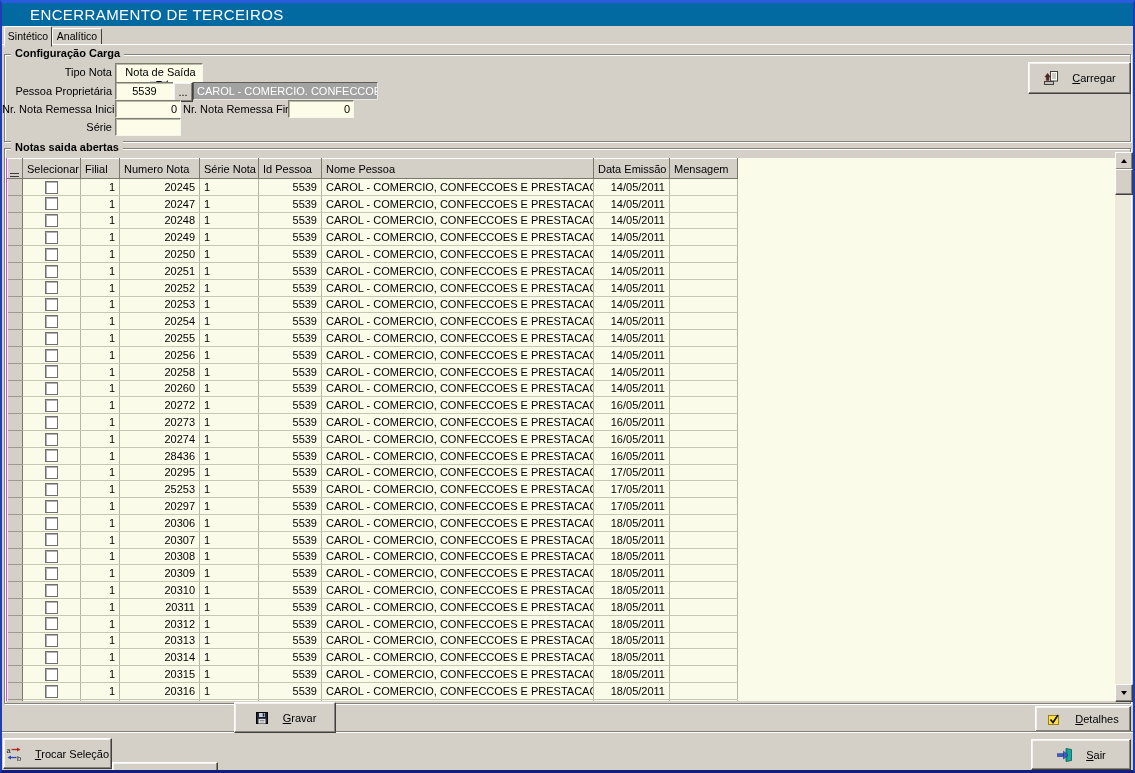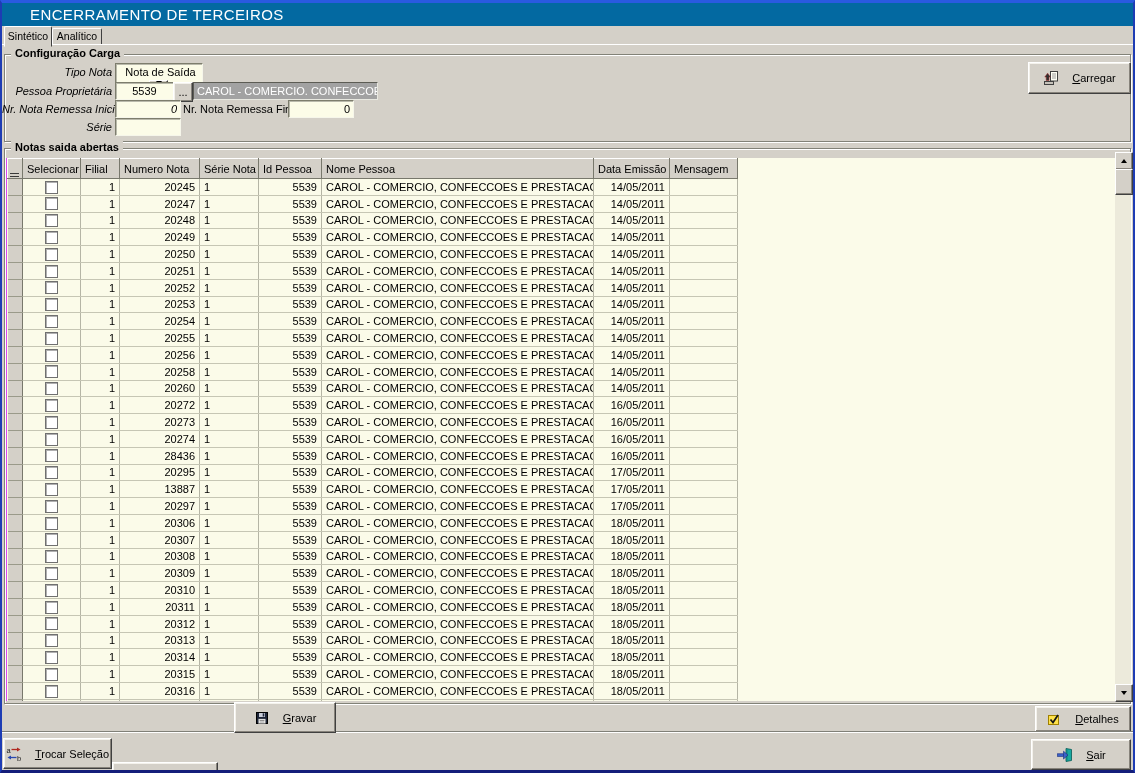--- a/index.html
+++ b/index.html
@@ -16,21 +16,21 @@
   
   .tab{position:absolute;background:#d4d0c8;border:1px solid;border-color:#fff #404040 #d4d0c8 #fff;border-radius:2px 2px 0 0;text-align:center;font-size:10.5px;}
   .tab.active{left:4px;top:26px;width:46px;height:19px;line-height:18px;z-index:3;}
   .tab.inactive{left:52px;top:28px;width:48px;height:16px;line-height:15px;z-index:1;border-bottom:none;}
   .tabline{position:absolute;left:2px;top:44px;width:1131px;height:1px;background:#fff;z-index:2;}
   
   .gb{position:absolute;border:1px solid #828278;box-shadow:inset 1px 1px 0 #fff,1px 1px 0 #fff;}
   .gb-label{position:absolute;top:-8px;left:6px;background:#d4d0c8;font-weight:bold;padding:0 4px;white-space:nowrap;}
   
   .flabel{position:absolute;height:17px;line-height:17px;white-space:nowrap;}
-  .r{text-align:right;font-style:italic;}
+  .r{text-align:right;}
   .sunken{border:1px solid;border-color:#7d7d6d #f6f6ea #f6f6ea #7d7d6d;box-shadow:inset 1px 1px 0 #b9b9ab;background:#fcfce8;}
   input.field{position:absolute;font-family:"Liberation Sans",sans-serif;font-size:11px;padding:0 3px;margin:0;outline:none;}
   .combo{position:absolute;display:flex;align-items:center;flex-direction:column;}
   .combo .ctext{flex:1;padding-left:3px;line-height:16px;white-space:nowrap;}
   .combo .cbtn{width:17px;height:15px;background:#d4d0c8;border:1px solid;border-color:#fff #404040 #404040 #fff;box-shadow:inset -1px -1px 0 #87837b;display:flex;align-items:center;justify-content:center;margin:0 1px 0 0;}
   .arr-dn{width:0;height:0;border-left:3.5px solid transparent;border-right:3.5px solid transparent;border-top:4px solid #000;}
   .arr-up{width:0;height:0;border-left:3.5px solid transparent;border-right:3.5px solid transparent;border-bottom:4px solid #000;}
   .ro-field{position:absolute;background:#a2a2a2;color:#fff;border:1px solid;border-color:#5c5c54 #e8e8e0 #e8e8e0 #5c5c54;line-height:16px;padding-left:3px;white-space:nowrap;overflow:hidden;}
   
   .btn{position:absolute;background:#d4d0c8;border:1px solid;border-color:#fff #404040 #404040 #fff;box-shadow:inset -1px -1px 0 #87837b,inset 1px 1px 0 #f4f2ec;display:flex;align-items:center;justify-content:center;gap:13px;font-size:11px;cursor:default;white-space:nowrap;}
@@ -368,21 +368,21 @@
     <td>CAROL - COMERCIO, CONFECCOES E PRESTACAO DE SERVIC</td>
     <td class="c-r">17/05/2011</td>
     <td></td>
     <td class="fill"></td>
   </tr>
 
   <tr>
     <td class="ind"></td>
     <td class="c-cb"><span class="cb"></span></td>
     <td class="c-r">1</td>
-    <td class="c-r">13887</td>
+    <td class="c-r">25253</td>
     <td>1</td>
     <td class="c-r">5539</td>
     <td>CAROL - COMERCIO, CONFECCOES E PRESTACAO DE SERVIC</td>
     <td class="c-r">17/05/2011</td>
     <td></td>
     <td class="fill"></td>
   </tr>
 
   <tr>
     <td class="ind"></td>

